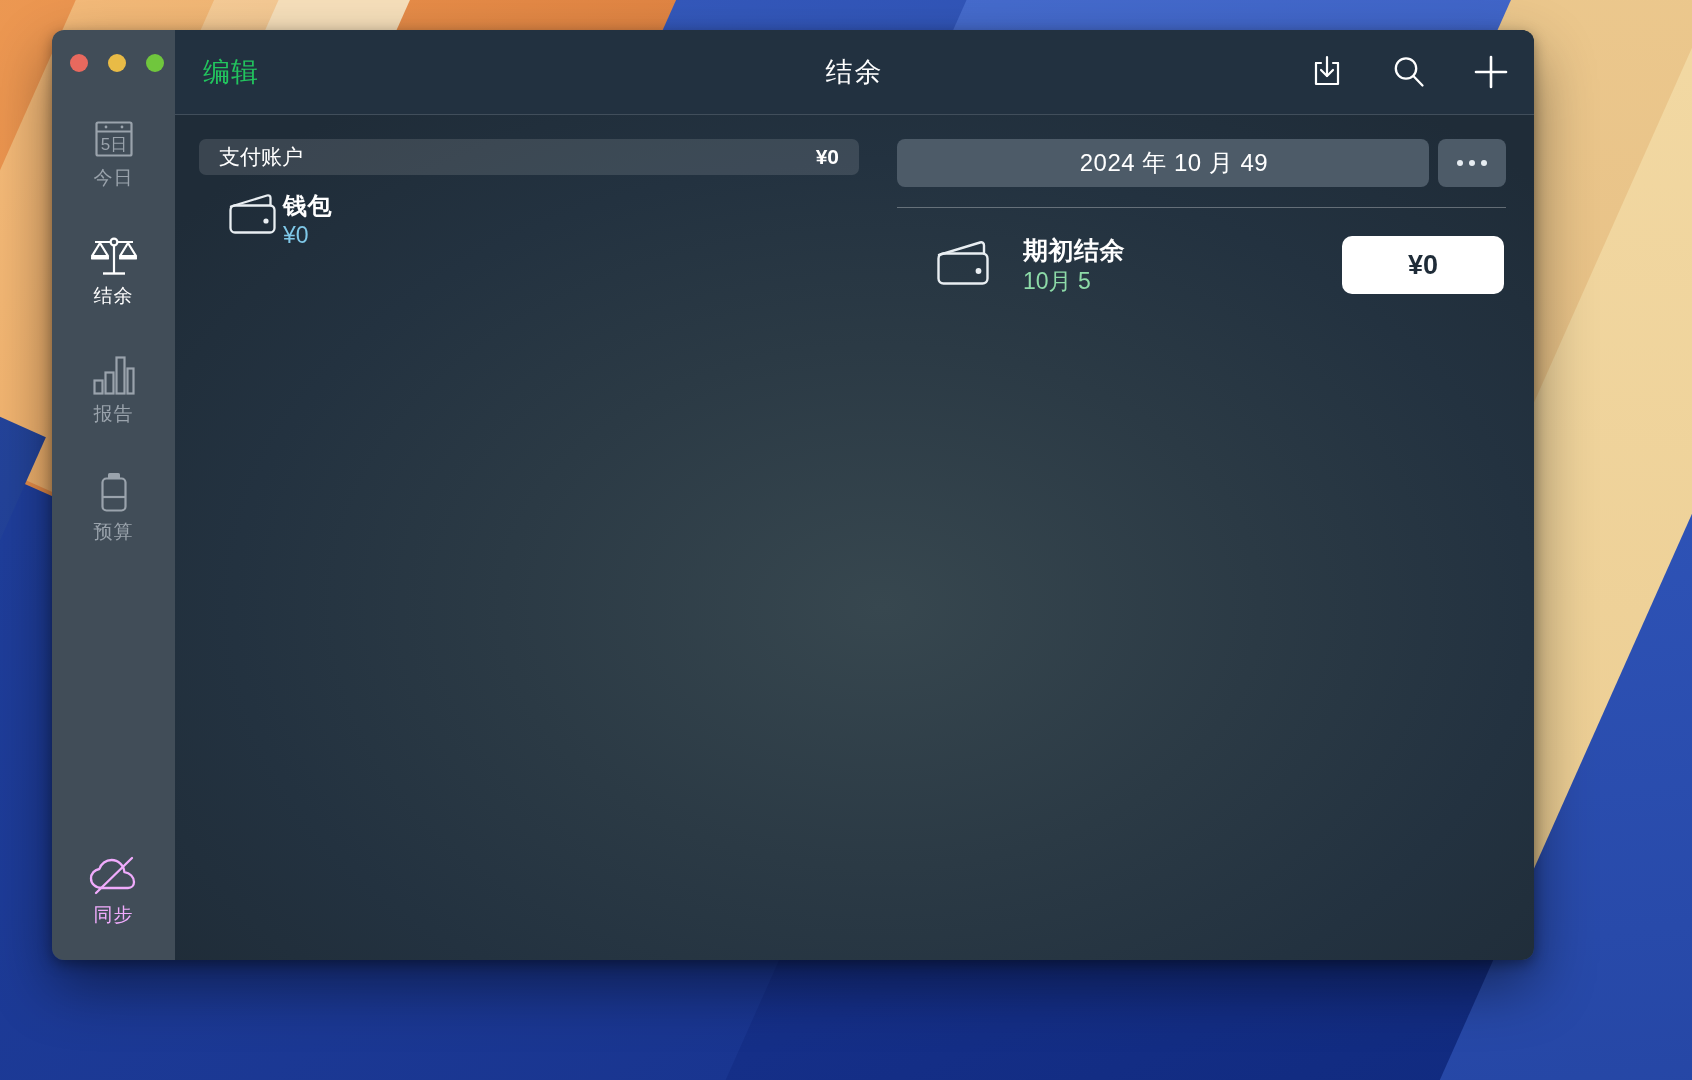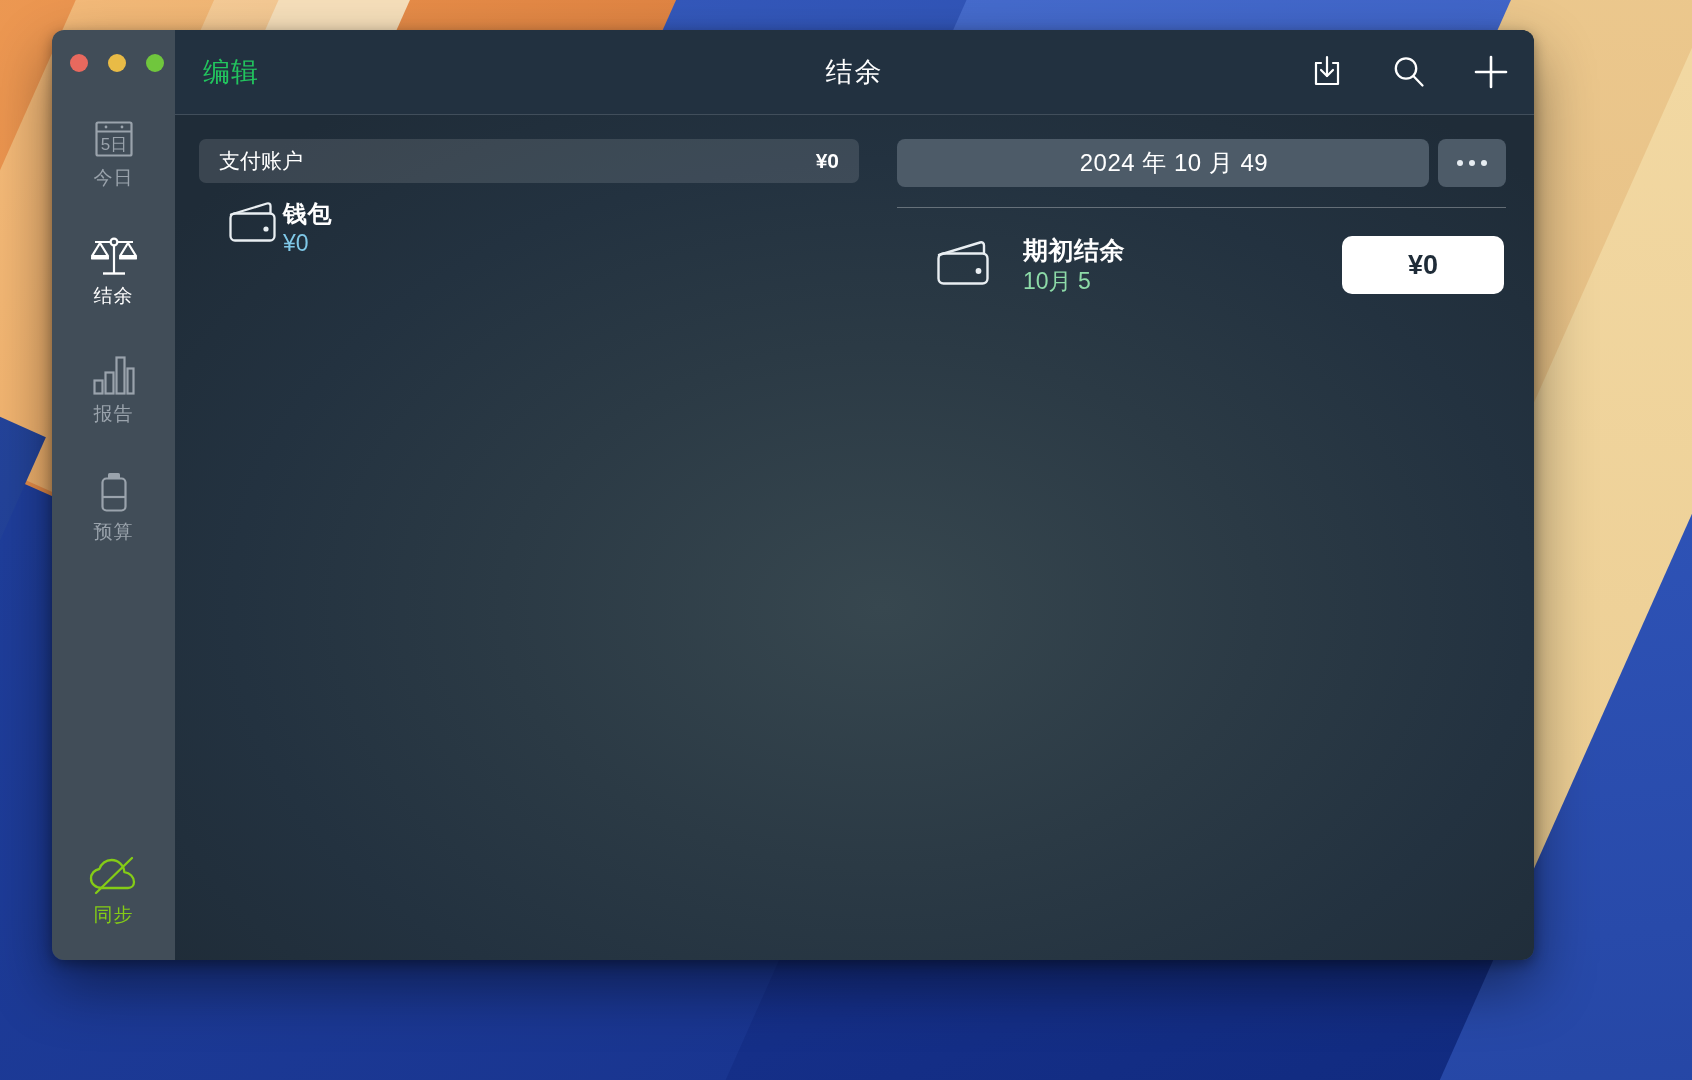--- a/index.html
+++ b/index.html
@@ -134,21 +134,21 @@
     justify-content:center;
     margin-bottom:6px;
     text-decoration:underline;
   }
   .nav-label{
     font-size:19px;
     letter-spacing:1px;
     line-height:1;
   }
   .nav-spacer{ flex:1 1 auto; }
-  .nav-item.bottom{ margin-bottom:36px; color:#84cc16; }
+  .nav-item.bottom{ margin-bottom:36px; color:#f0abfc; }
 
   
   #main{
     flex:1;
     background:
       radial-gradient(ellipse 900px 620px at 52% 62%, #37474f 0%, #2b3a45 42%, #233240 72%, #1f2c38 100%);
     display:flex;
     flex-direction:column;
     position:relative;
   }
@@ -197,21 +197,21 @@
     gap:0;
     min-height:0;
   }
 
   
   #accounts-col{
     width:660px;
     flex:0 0 660px;
   }
   #accounts-header{
-    height:44px;
+    height:36px;
     background:rgba(255,255,255,.12);
     border-radius:7px;
     display:flex;
     align-items:center;
     justify-content:space-between;
     padding:0 20px;
     color:#fff;
     font-size:21px;
     cursor:default;
   }

